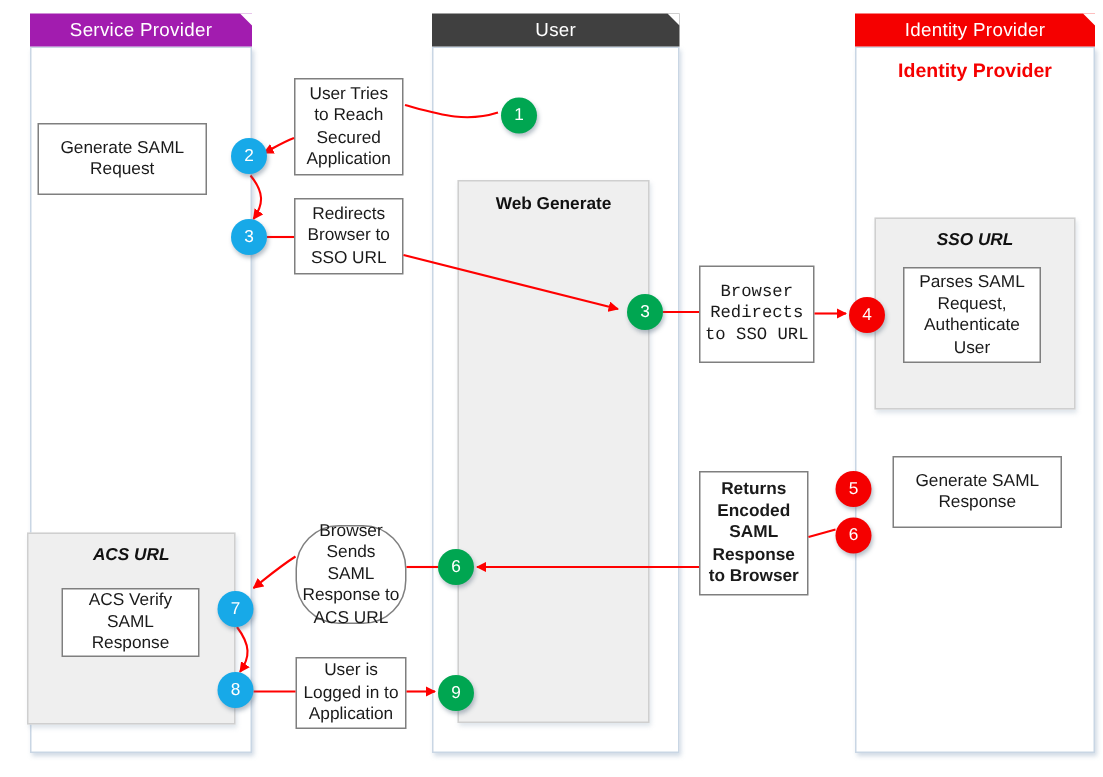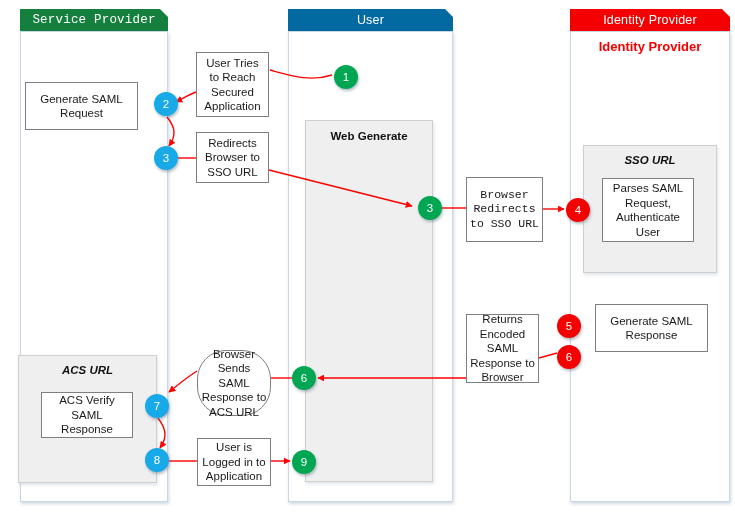--- a/index.html
+++ b/index.html
@@ -30,22 +30,22 @@
   .lane-header {
     position: absolute;
     box-sizing: border-box;
     color: #ffffff;
     font-size: 12.5px;
     text-align: center;
     line-height: 22px;
     height: 22px;
     letter-spacing: .2px;
   }
-  .lane-header.sp  { background: #15803d; font-family: Liberation Mono, monospace; }
-  .lane-header.usr { background: #0369a1; }
+  .lane-header.sp  { background: #a21caf; }
+  .lane-header.usr { background: #404040; }
   .lane-header.idp { background: #f50000; }
   .lane-header .fold {
     position: absolute;
     top: 0; right: 0;
     width: 0; height: 0;
     border-top: 8px solid #ffffff;
     border-left: 8px solid transparent;
   }
 
   
@@ -166,21 +166,21 @@
   <div class="box" style="left:25px; top:82px; width:113px; height:48px;">Generate SAML Request</div>
 
   <div class="box" style="left:595px; top:304px; width:113px; height:48px;">Generate SAML Response</div>
 
   <div class="box" style="left:196px; top:132px; width:73px; height:51px;">Redirects Browser to SSO URL</div>
 
   <div class="box" style="left:196px; top:52px; width:73px; height:65px;">User Tries to Reach Secured Application</div>
 
   <div class="box" style="left:466px; top:177px; width:77px; height:65px;font-family:Liberation Mono, monospace;">Browser Redirects to SSO URL</div>
 
-  <div class="box" style="left:466px; top:314px; width:73px; height:69px;">Returns Encoded SAML Response to Browser</div>
+  <div class="box" style="left:466px; top:314px; width:73px; height:83px;font-weight:bold;">Returns Encoded SAML Response to Browser</div>
 
   <div class="box" style="left:197px; top:350px; width:74px; height:66px;border-radius:29px;">Browser Sends SAML Response to ACS URL</div>
 
   <div class="box" style="left:197px; top:438px; width:74px; height:48px;">User is Logged in to Application</div>
 
   <svg id="wires" viewBox="0 0 735 518" xmlns="http://www.w3.org/2000/svg">
     <defs>
       <marker id="ah" viewBox="0 0 10 10" refX="9" refY="5" markerWidth="5" markerHeight="5" orient="auto-start-reverse">
         <path d="M 0 0 L 10 5 L 0 10 z" fill="#ff0000"></path>
       </marker>

